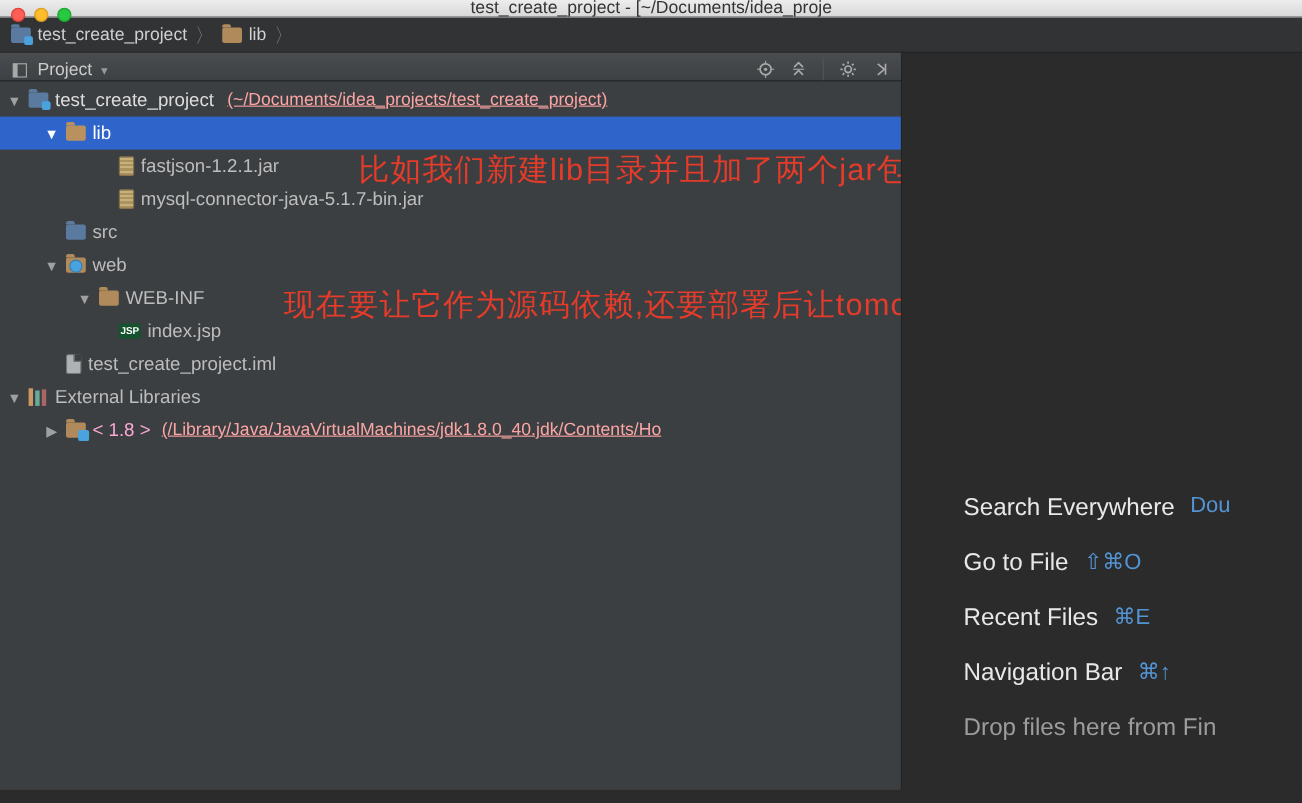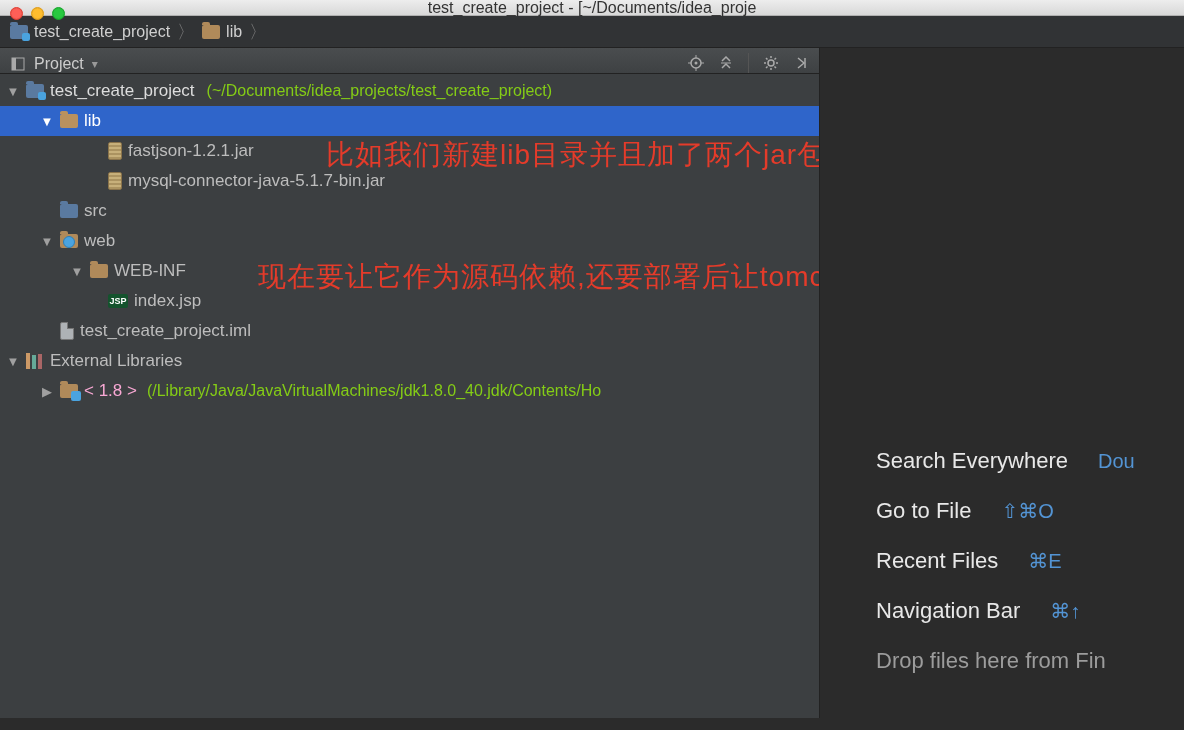--- a/index.html
+++ b/index.html
@@ -107,21 +107,21 @@
     
     .tree { flex:1; overflow:hidden; padding-top:2px; font-size:17px; color:#bdbdbd; position:relative;}
     .row { display:flex; align-items:center; height:30px; padding-left:6px; gap:6px; white-space:nowrap;}
     .row.selected { background: var(--row-selected); color:#fff;}
     .arrow { width:14px; display:inline-flex; justify-content:center; color:#a0a0a0; font-size:13px;}
     .arrow.down::before{content:"▼";}
     .arrow.right::before{content:"▶";}
     .arrow.none{visibility:hidden;}
     .ind { display:inline-block;}
     .label { }
-    .path-muted { color:#84cc16; font-size:16px;}
+    .path-muted { color:#fca5a5; font-size:16px;text-decoration:underline;}
     .row.selected .folder-icon{filter:brightness(1.05);}
     .jar-icon{ width:14px;height:18px;background:repeating-linear-gradient(#c7b07a,#c7b07a 2px,#ab9360 2px,#ab9360 4px);border:1px solid #8a734a;border-radius:2px;}
     .file-icon{width:14px;height:18px;background:#aeb2b5;border:1px solid #777;border-radius:2px;position:relative;}
     .file-icon::after{content:"";position:absolute;right:-1px;top:-1px;width:6px;height:6px;background:#3c3f41;border-left:1px solid #777;border-bottom:1px solid #777;}
     .xml-icon{width:16px;height:18px;background:#d39a45;border-radius:2px;position:relative;}
     .xml-icon::after{content:"";position:absolute;right:-3px;bottom:-3px;width:10px;height:10px;border-radius:50%;background:#3aa24e;}
     .jsp-icon{width:20px;height:14px;background:#14532d;border-radius:2px;font-size:9px;color:#fff;display:flex;align-items:center;justify-content:center;font-weight:bold;}
     .lib-icon{width:18px;height:16px;display:inline-block;background:
       linear-gradient(#c96, #c96) 0 0/4px 16px no-repeat,
       linear-gradient(#6a9, #6a9) 6px 2px/4px 14px no-repeat,
@@ -129,21 +129,21 @@
     .sdk-icon{width:18px;height:14px;background:#b08a5a;border-radius:2px;position:relative;}
     .sdk-icon::before{content:"";position:absolute;left:0;top:-3px;width:8px;height:3px;background:#b08a5a;border-radius:2px 2px 0 0;}
     .sdk-icon::after{content:"";position:absolute;right:-3px;bottom:-3px;width:10px;height:10px;border-radius:2px;background:#4aa3df;}
 
     .angle{ color:#f9a8d4;}
 
     
     .anno { position:absolute; color:var(--red-anno); font-size:28px; font-weight:400; letter-spacing:1px; white-space:nowrap; pointer-events:none; z-index:50;}
 
     
-    .hint-row { display:flex; align-items:center; gap:30px; font-size:22px; margin-bottom:24px; color:#e8e8e8;}
+    .hint-row { display:flex; align-items:flex-start; gap:14px; font-size:22px; margin-bottom:24px; color:#e8e8e8;}
     .hint-row .shortcut { color:#5394d4; font-size:20px;}
   </style>
 </head>
 <body>
 
 <div class="titlebar">
   <div class="traffic-lights">
     <div class="tl red"></div>
     <div class="tl yellow"></div>
     <div class="tl green"></div>

